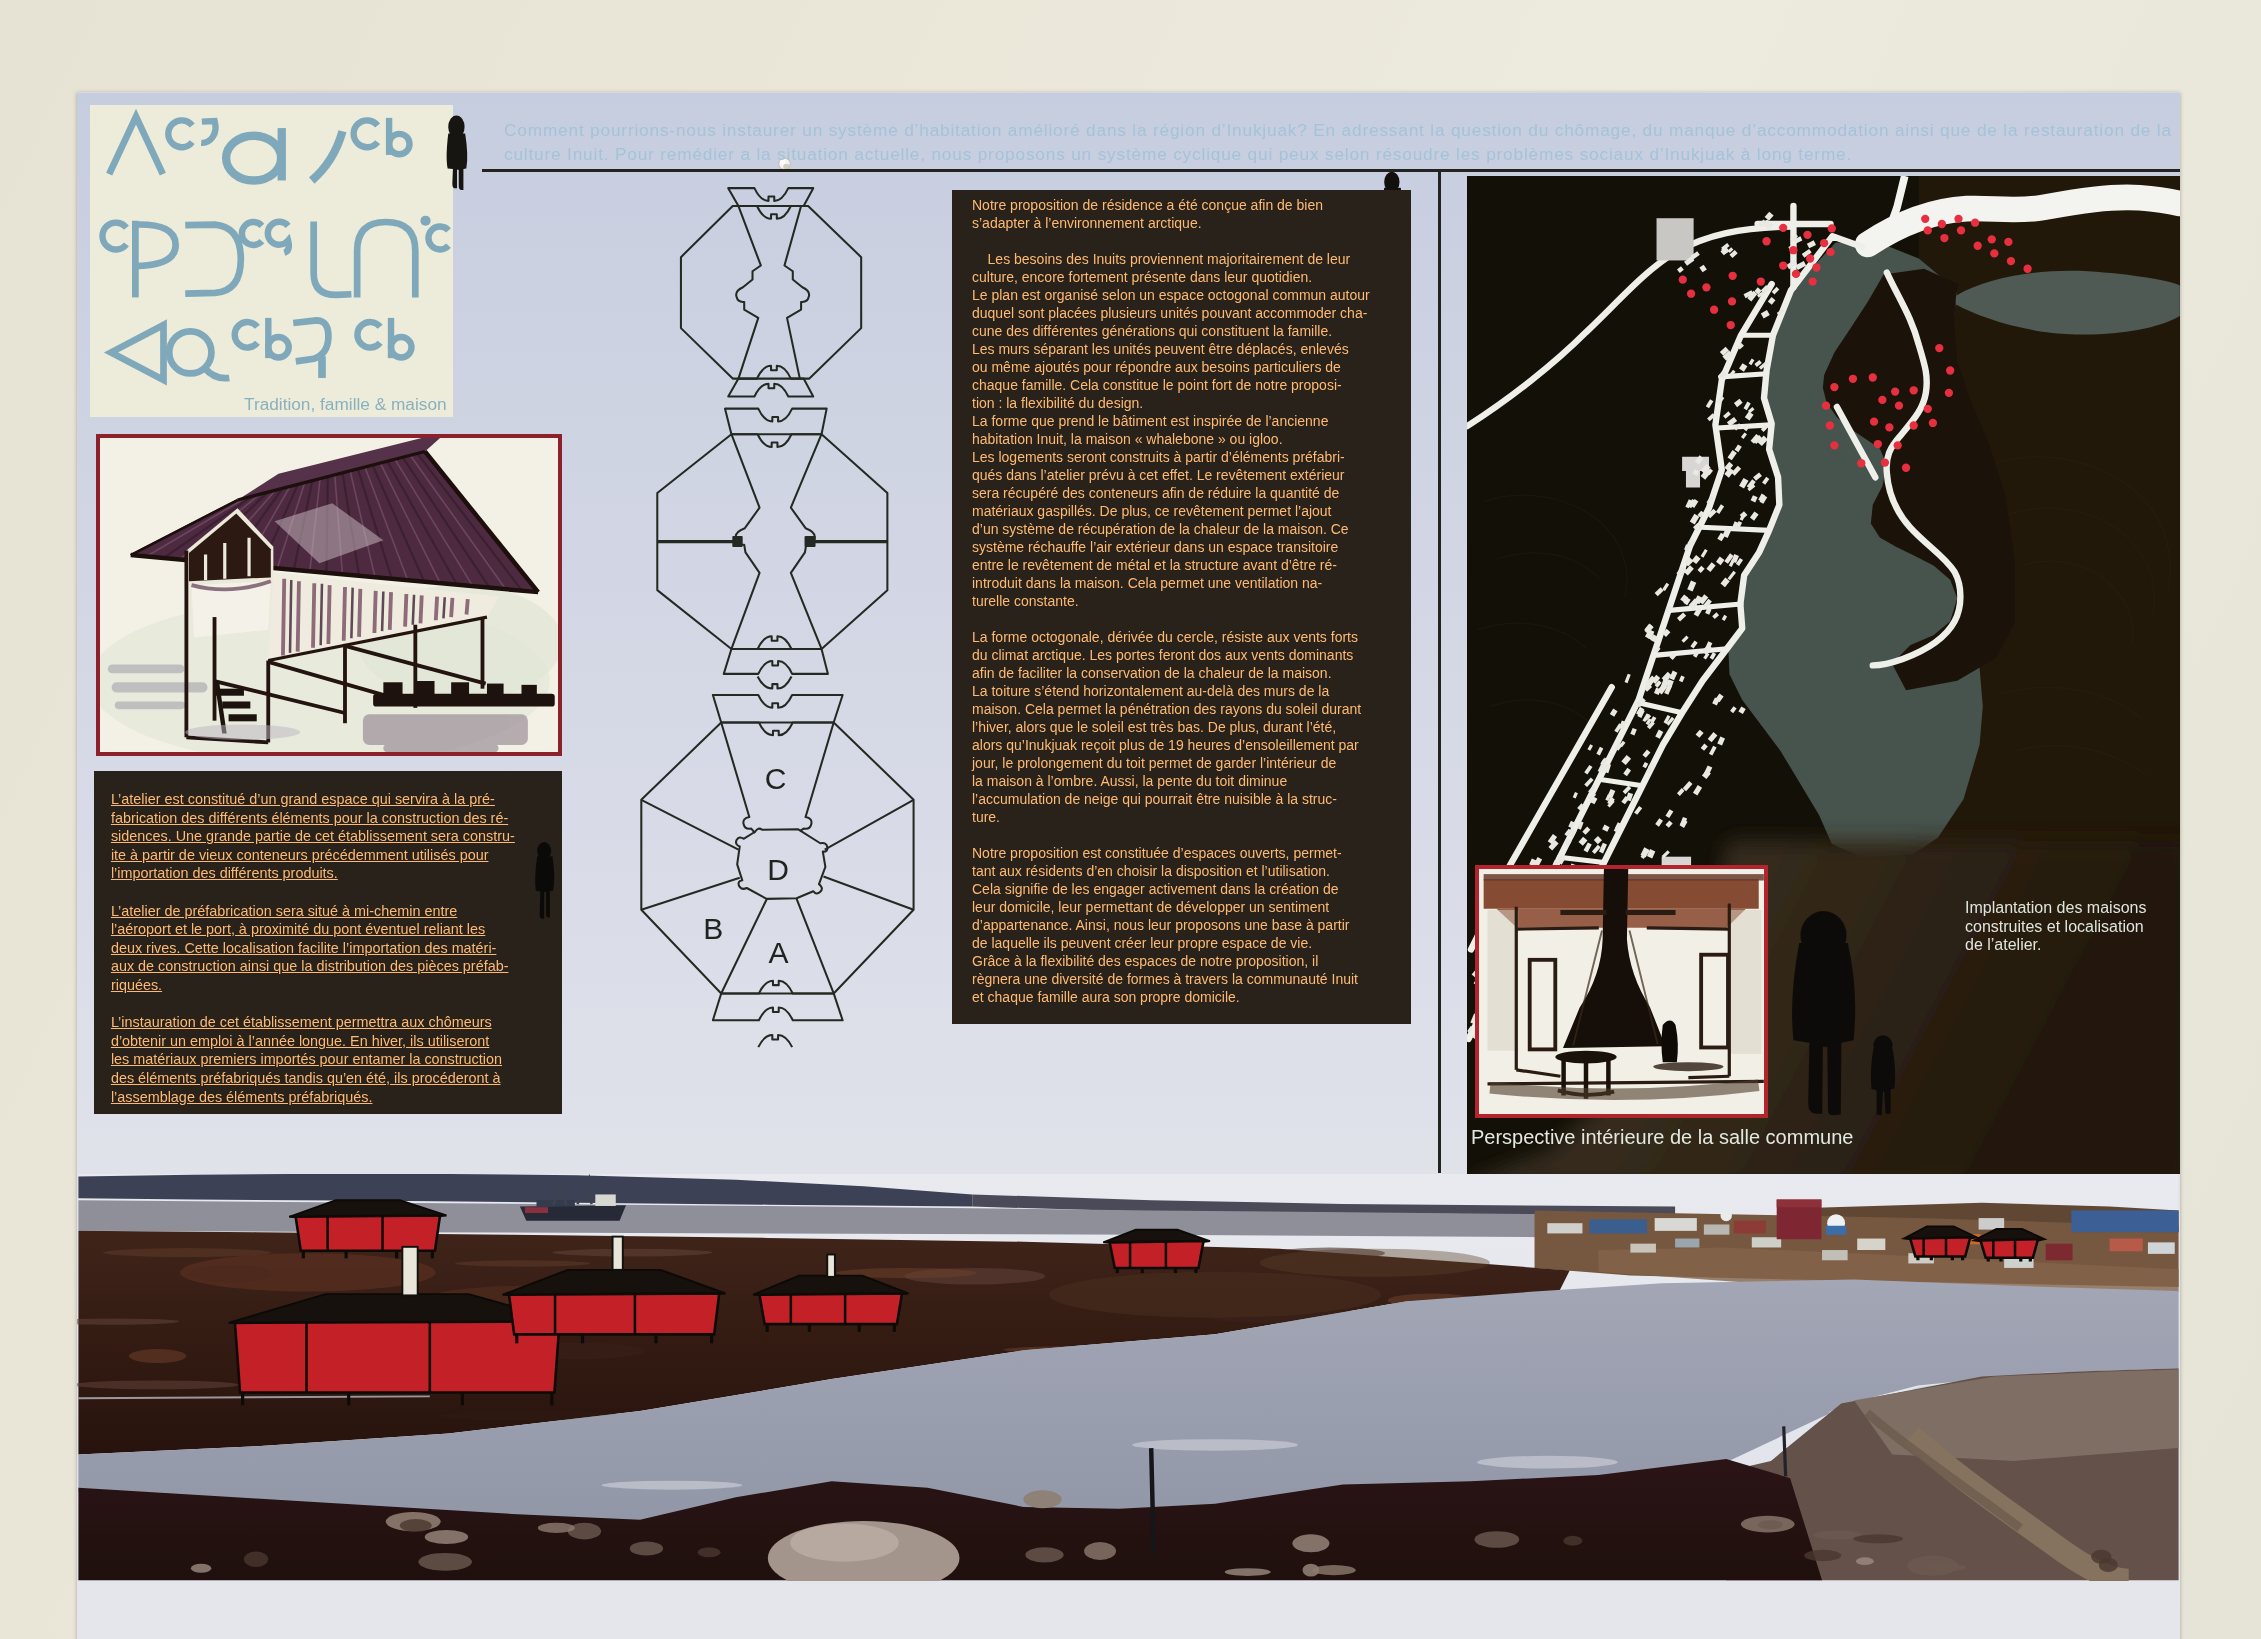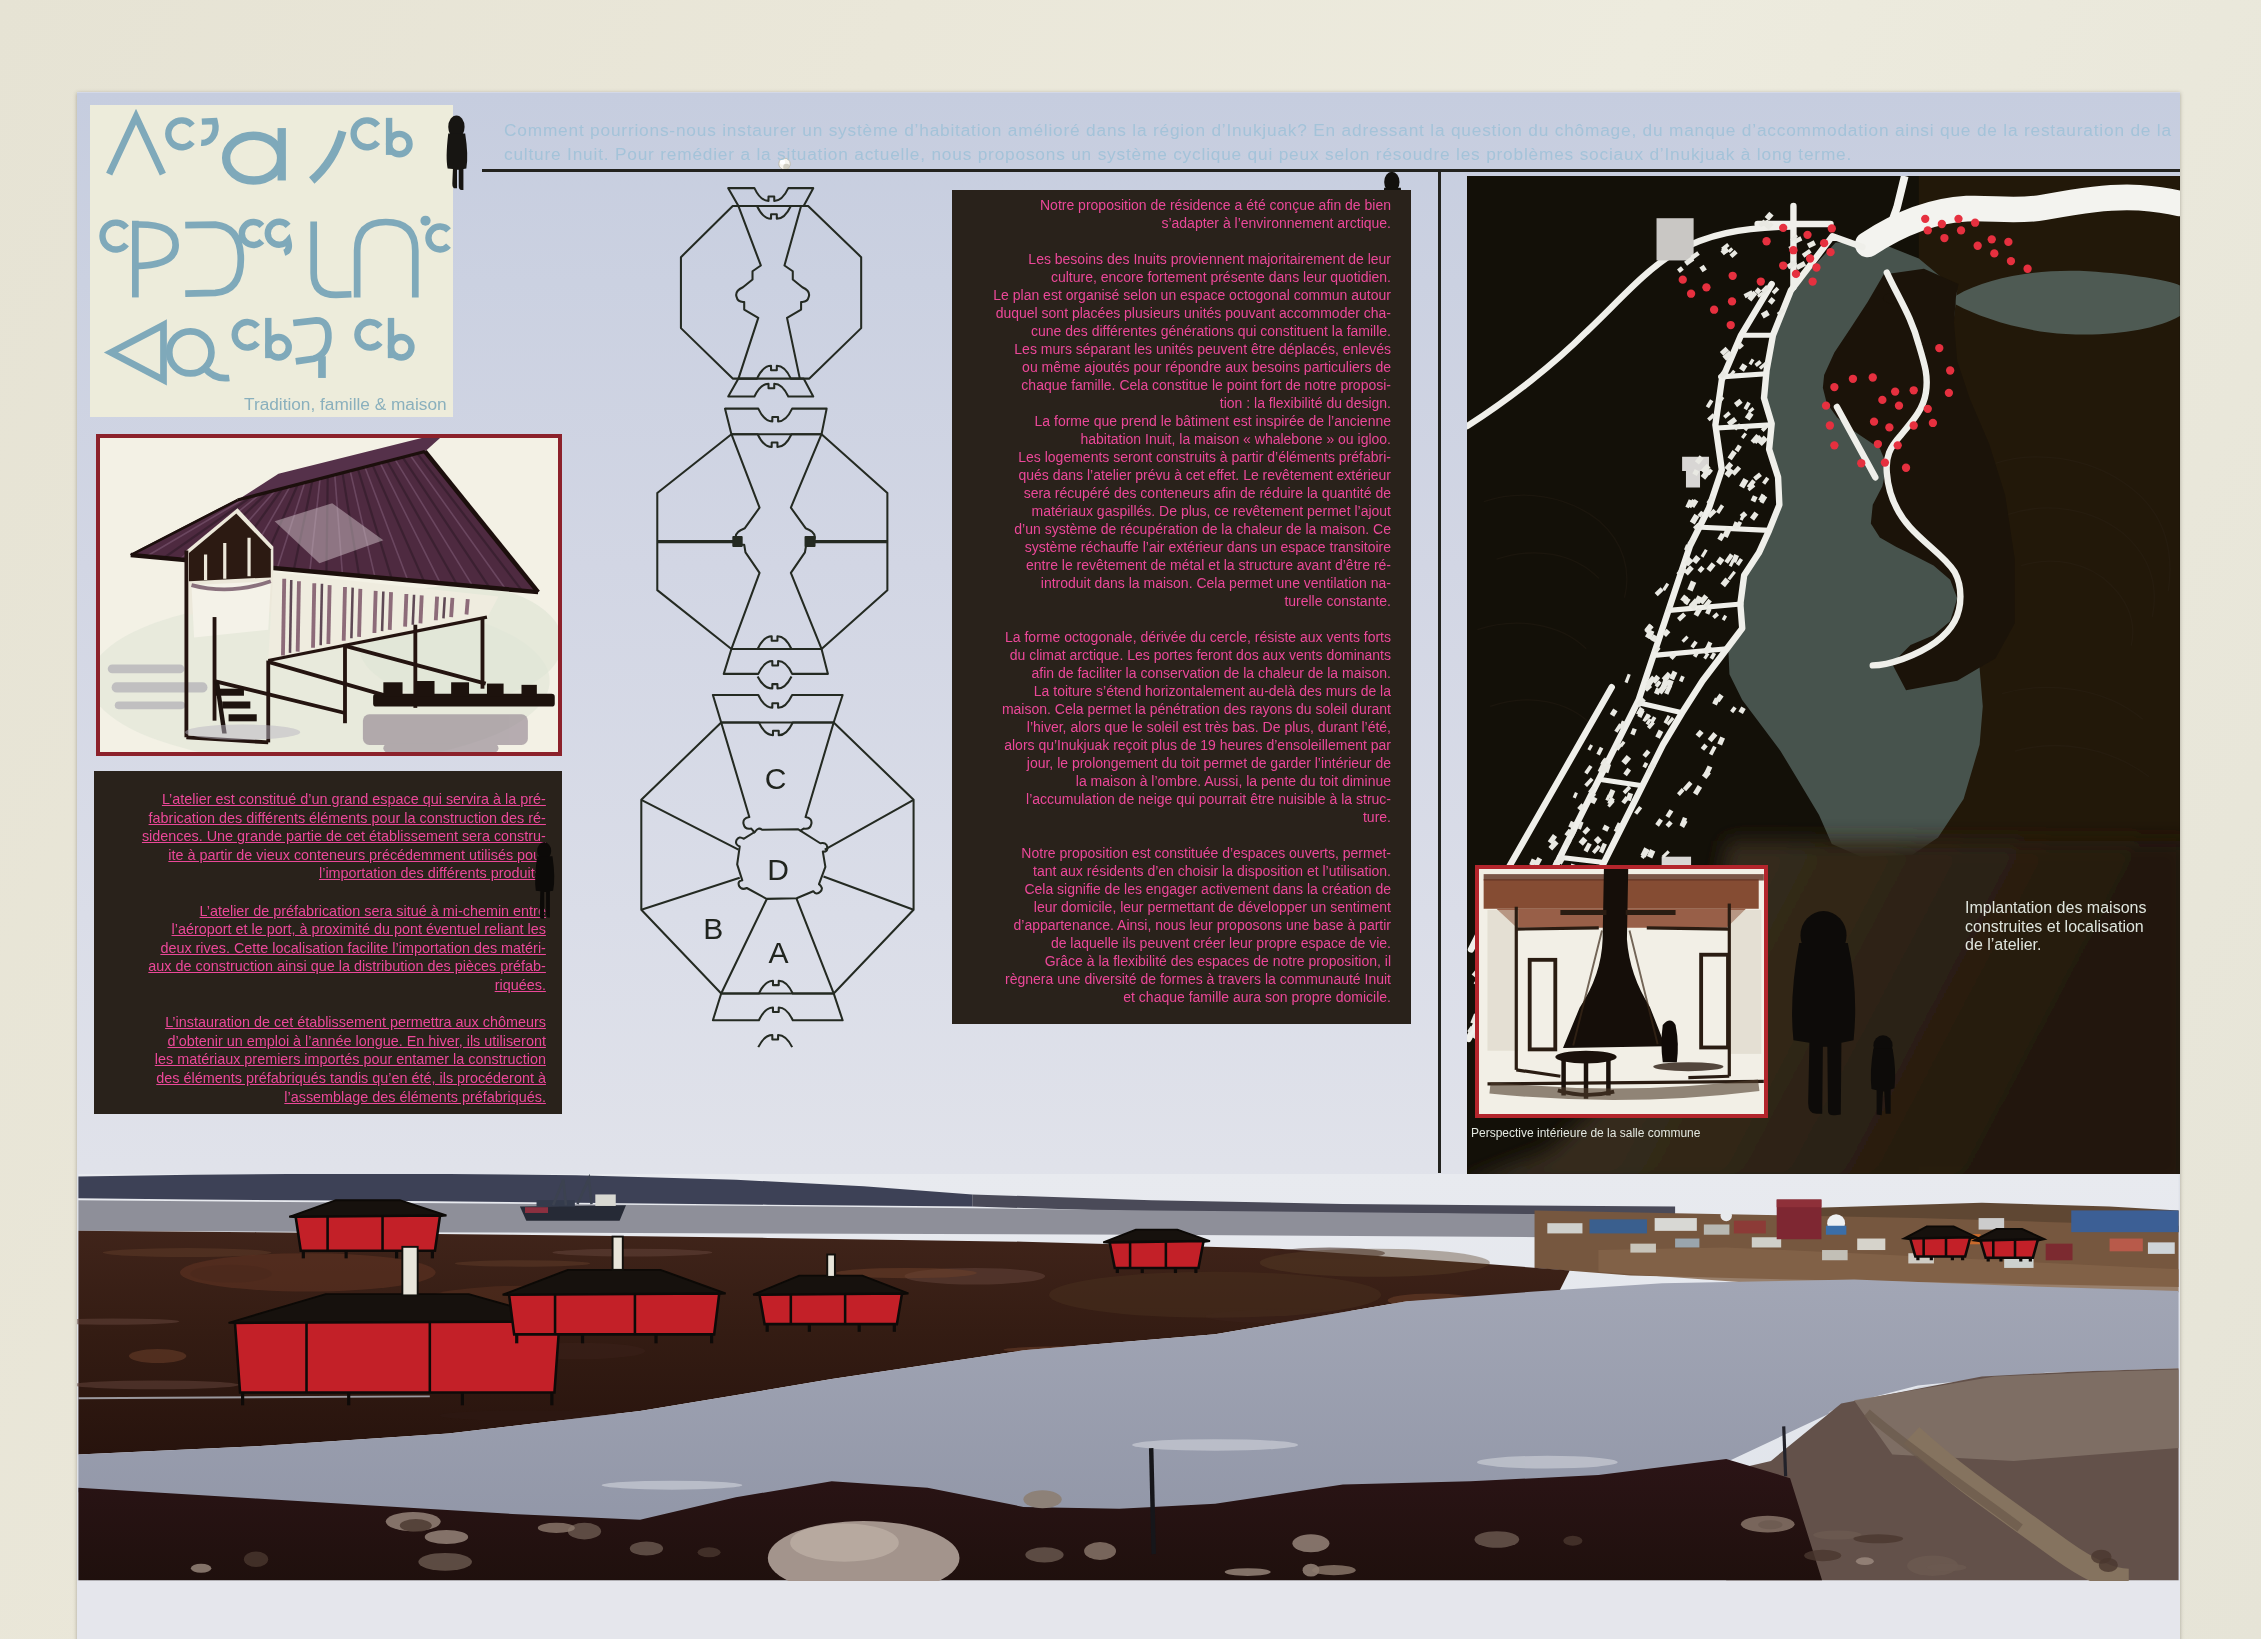--- a/index.html
+++ b/index.html
@@ -8,25 +8,25 @@
        background:linear-gradient(115deg,#e6e3d4 0%,#eae7d9 30%,#edebde 55%,#e9e7da 80%,#e6e4d7 100%);}
   .poster{position:absolute;left:77px;top:92px;width:2103px;height:1580px;
        background:linear-gradient(180deg,#c6cddf 0%,#cbd1e1 12%,#d2d6e4 30%,#dadde8 52%,#e0e2ea 68%,#e5e6ec 78%);
        box-shadow:0 1.3px 3.8px rgba(90,85,70,.45), inset 0 0.6px 0 rgba(255,255,255,.5);}
   .abs{position:absolute;}
   .titlebox{left:13.4px;top:13.4px;width:363px;height:312px;background:#edecdb;}
   .hdr{left:427px;top:25.6px;width:1689px;color:#a4c3d9;font-size:17.3px;line-height:24px;letter-spacing:0.8px;white-space:nowrap;}
   .hrule{left:405px;top:77px;width:1698px;height:2.6px;background:#23231f;}
   .vrule{left:1361px;top:79px;width:2.6px;height:1002px;background:#23231f;}
   .sketchbox{left:18.6px;top:342px;width:458px;height:314px;background:#f3f1e5;border:4.5px solid #8c212b;}
-  .darkbox{background:#29221b;color:#ec4899;text-align:right;}
+  .darkbox{background:#29221b;color:#fdba74;}
   .lbox{left:17.3px;top:679px;width:435px;height:305px;padding:19px 16.6px;font-size:14.4px;line-height:18.6px;text-decoration:underline;}
   .cbox{left:875px;top:98px;width:419px;height:821px;padding:6.4px 20px;font-size:14px;line-height:18px;}
   .maplab{left:1888px;top:771px;width:205px;color:#dfe5dd;font-size:16px;line-height:18.6px;margin-top:36px;}
-  .perspcap{left:1394px;top:1034px;width:384px;color:#e3e8e0;font-size:12px;}
+  .perspcap{left:1394px;top:1034px;width:384px;color:#e3e8e0;font-size:20px;}
   .octlabels{left:636px;top:945px;width:256px;color:#20241e;font-size:16.6px;line-height:24px;}
   .persbox{left:1398px;top:773px;width:285px;height:245px;background:#f2efe6;border:4.5px solid #b3252c;}
 </style>
 </head>
 <body>
   <div class="poster">
   <svg class="abs" style="left:696px;top:61px;" width="23" height="23" viewBox="0 0 36 36">
       <circle cx="18" cy="17" r="9" fill="#f6f4ee" stroke="#bdb9ac" stroke-width="1.5"></circle>
       <circle cx="15" cy="14" r="4" fill="#ffffff"></circle>
       <circle cx="21" cy="22" r="5" fill="#c8c4b6" opacity="0.8"></circle>

